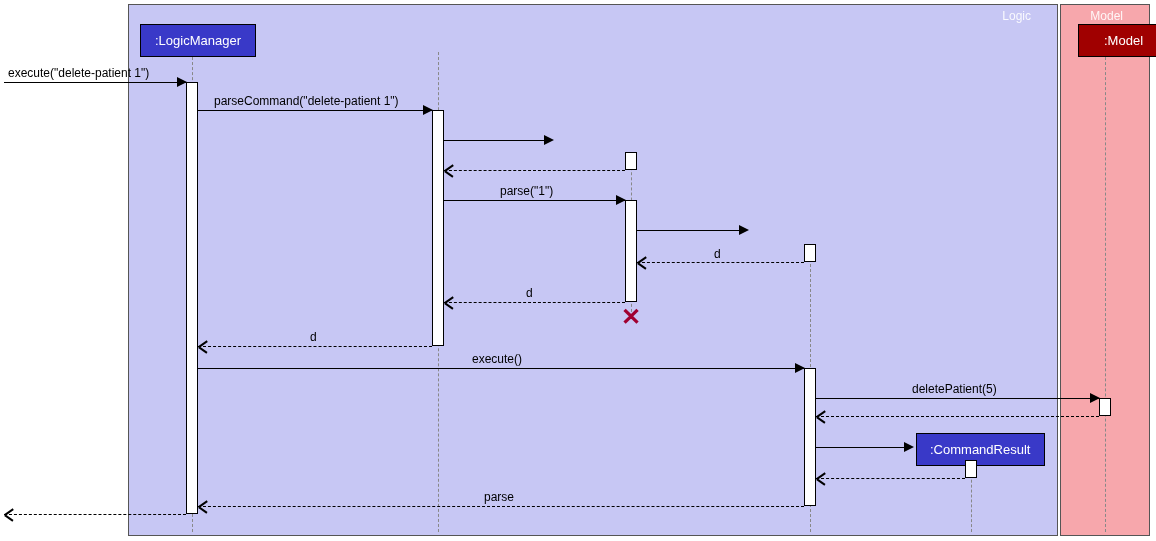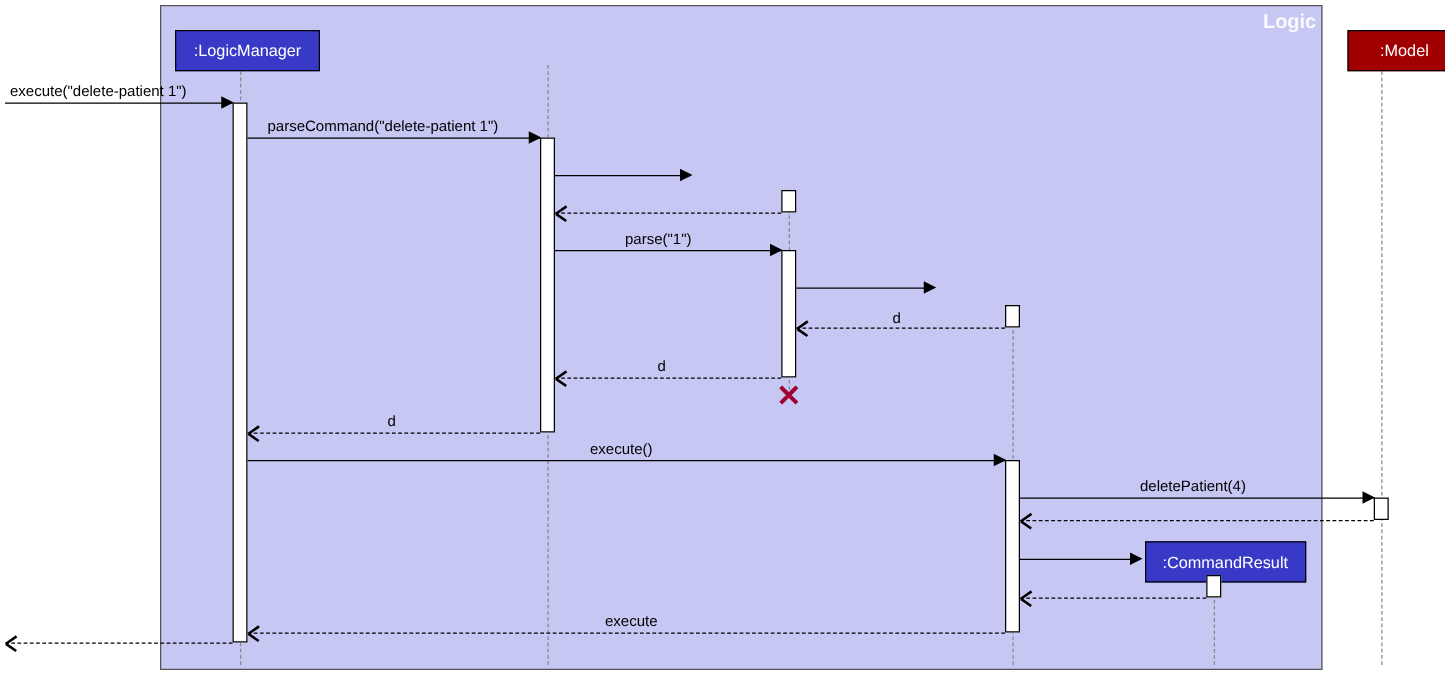--- a/index.html
+++ b/index.html
@@ -1,21 +1,21 @@
 <!DOCTYPE html>
 <html><head>
   <meta charset="utf-8">
   <style>
     * { box-sizing: border-box; margin: 0; padding: 0; }
     body { font-family: Arial, sans-serif; background: #fff; }
     .diagram { position: relative; width: 1156px; height: 541px; }
     .package-box { position: absolute; border: 1px solid #555; }
     .package-logic { background: rgba(130, 130, 230, 0.45); }
     .package-model { background: rgba(240, 80, 90, 0.5); }
-    .package-label { position: absolute; top: 4px; right: 4px; font-size: 16px; color: rgba(255,255,255,0.9); font-weight: 700; }
+    .package-label { position: absolute; top: 4px; right: 26px; font-size: 12px; color: rgba(255,255,255,0.9); font-weight: 400; }
     .participant-box {
       position: absolute;
       background: #3939C8;
       color: #fff;
       padding: 8px 14px;
       font-size: 13px;
       border: 1px solid #000;
       white-space: nowrap;
       text-align: center;
     }
@@ -61,20 +61,23 @@
       transform: translateX(-50%);
     }
   </style>
 </head>
 <body>
 
 <div class="diagram">
 
   <div class="package-box package-logic" style="left:128px; top:4px; width:930px; height:532px;">
     <span class="package-label">Logic</span>
+  </div>
+  <div class="package-box package-model" style="left:1060px; top:4px; width:90px; height:532px;">
+    <span class="package-label">Model</span>
   </div>
 
   <div class="lifeline" style="left:192px; top:52px; height:480px;"></div>
   <div class="lifeline" style="left:438px; top:52px; height:480px;"></div>
   <div class="lifeline" style="left:631px; top:152px; height:165px;"></div>
   <div class="lifeline" style="left:810px; top:244px; height:288px;"></div>
   <div class="lifeline" style="left:971px; top:460px; height:72px;"></div>
   <div class="lifeline" style="left:1105px; top:52px; height:480px;"></div>
 
   <div class="participant-box" style="left:140px; top:24px;">
@@ -130,31 +133,31 @@
   <div class="message-line message-line-dashed" style="left:198px; top:346px; width:234px;"></div>
   <div class="arrow-left-open" style="left:198px; top:346px;"></div>
   <span class="message-label" style="left:310px; top:330px;">d</span>
 
   <div class="message-line" style="left:198px; top:368px; width:606px;"></div>
   <div class="arrow-right" style="left:795px; top:363px;"></div>
   <span class="message-label" style="left:472px; top:352px;">execute()</span>
 
   <div class="message-line" style="left:816px; top:398px; width:283px;"></div>
   <div class="arrow-right" style="left:1090px; top:393px;"></div>
-  <span class="message-label" style="left:912px; top:382px;">deletePatient(4)</span>
+  <span class="message-label" style="left:912px; top:382px;">deletePatient(5)</span>
 
   <div class="message-line message-line-dashed" style="left:816px; top:416px; width:283px;"></div>
   <div class="arrow-left-open" style="left:816px; top:416px;"></div>
 
   <div class="message-line" style="left:816px; top:447px; width:96px;"></div>
   <div class="arrow-right" style="left:904px; top:442px;"></div>
 
   <div class="message-line message-line-dashed" style="left:816px; top:478px; width:149px;"></div>
   <div class="arrow-left-open" style="left:816px; top:478px;"></div>
 
   <div class="message-line message-line-dashed" style="left:198px; top:506px; width:606px;"></div>
   <div class="arrow-left-open" style="left:198px; top:506px;"></div>
-  <span class="message-label" style="left:484px; top:490px;">execute</span>
+  <span class="message-label" style="left:484px; top:490px;">parse</span>
 
   <div class="message-line message-line-dashed" style="left:4px; top:514px; width:182px;"></div>
   <div class="arrow-left-open" style="left:4px; top:514px;"></div>
 
 </div>
 
 </body></html>

